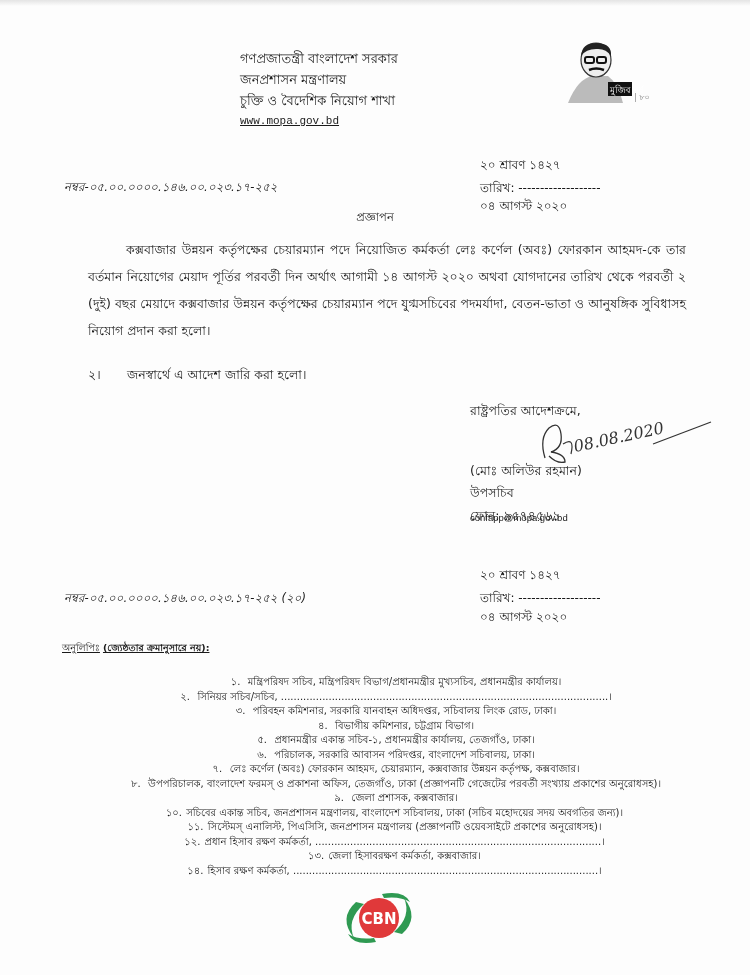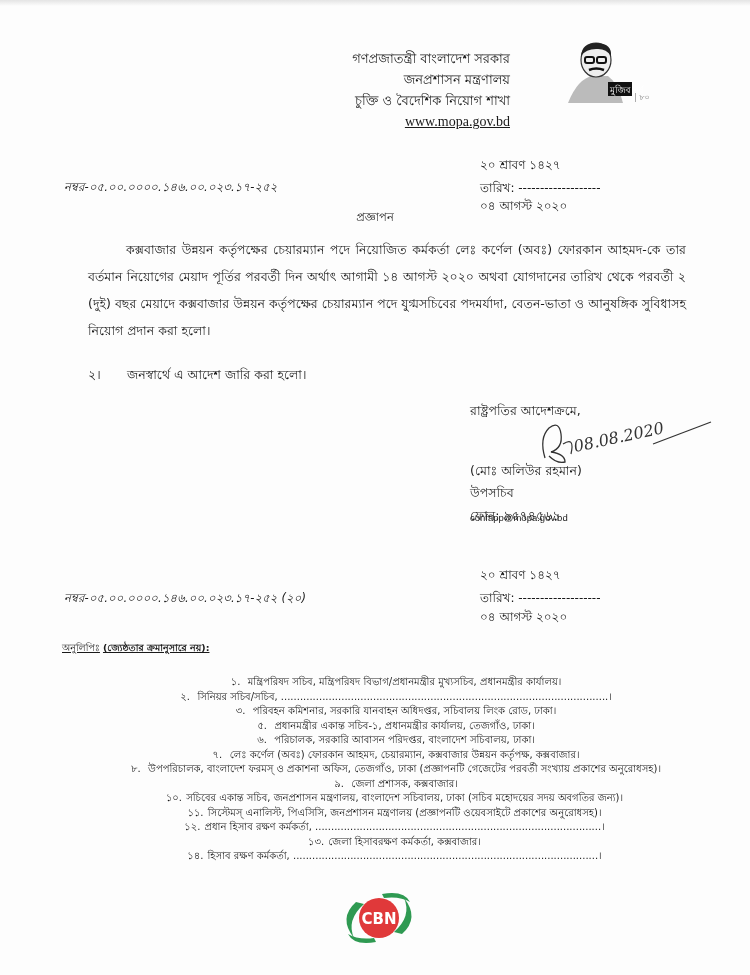--- a/index.html
+++ b/index.html
@@ -6,22 +6,22 @@
   body {
     width: 750px; height: 975px; overflow: hidden;
     background: #fdfdfd;
     font-family: "DejaVu Sans", sans-serif;
     color: #1a1a1a;
     position: relative;
   }
   .topshade { position: absolute; left: 0; top: 0; width: 750px; height: 6px;
     background: linear-gradient(#e4e4e4, #fdfdfd); }
   .abs { position: absolute; }
-  .header { left: 240px; top: 48px; width: 270px; text-align: right; font-size: 13px; line-height: 21px; }
-  .header .url { font-family: Liberation Serif, serif; font-size: 14px; text-decoration: underline; }
+  .header { left: 240px; top: 48px; width: 270px; text-align: left; font-size: 13px; line-height: 21px; }
+  .header .url { font-family: Liberation Mono, monospace; font-size: 11px; text-decoration: underline; }
   .logo { left: 548px; top: 38px; width: 120px; height: 70px; }
   .right { text-align: left; font-size: 12px; }
   .memo { font-size: 11.5px; letter-spacing: 0.2px; font-style: italic; }
   .title { left: 0; width: 750px; top: 209px; text-align: center; font-size: 11.5px; }
   .body { left: 88px; top: 236px; width: 598px; font-size: 12.5px; line-height: 27px; text-align: justify; text-indent: 38px; }
   .para2 { left: 88px; top: 366px; font-size: 12.5px; }
   .para2 .num { display: inline-block; width: 35px; }
   .sign { left: 470px; width: 240px; text-align: left; font-size: 12.5px; }
   .email { font-family: "Liberation Sans", sans-serif; font-size: 9.5px; }
   .cc-head { left: 62px; top: 641px; font-size: 9.5px; }
@@ -93,20 +93,21 @@
 
 <div class="abs cc-head">
   <span class="u">অনুলিপিঃ</span>
   <span class="b">(জ্যেষ্ঠতার ক্রমানুসারে নয়):</span>
 </div>
 
 <ul class="abs cc-list">
   <li><span class="n">১.</span> <span>মন্ত্রিপরিষদ সচিব, মন্ত্রিপরিষদ বিভাগ/প্রধানমন্ত্রীর মুখ্যসচিব, প্রধানমন্ত্রীর কার্যালয়।</span></li>
   <li><span class="n">২.</span> <span>সিনিয়র সচিব/সচিব, .......................................................................................................।</span></li>
   <li><span class="n">৩.</span> <span>পরিবহন কমিশনার, সরকারি যানবাহন অধিদপ্তর, সচিবালয় লিংক রোড, ঢাকা।</span></li>
+  <li><span class="n">৪.</span> <span>বিভাগীয় কমিশনার, চট্টগ্রাম বিভাগ।</span></li>
   <li><span class="n">৫.</span> <span>প্রধানমন্ত্রীর একান্ত সচিব-১, প্রধানমন্ত্রীর কার্যালয়, তেজগাঁও, ঢাকা।</span></li>
   <li><span class="n">৬.</span> <span>পরিচালক, সরকারি আবাসন পরিদপ্তর, বাংলাদেশ সচিবালয়, ঢাকা।</span></li>
   <li><span class="n">৭.</span> <span>লেঃ কর্ণেল (অবঃ) ফোরকান আহমদ, চেয়ারম্যান, কক্সবাজার উন্নয়ন কর্তৃপক্ষ, কক্সবাজার।</span></li>
   <li><span class="n">৮.</span> <span>উপপরিচালক, বাংলাদেশ ফরমস্ ও প্রকাশনা অফিস, তেজগাঁও, ঢাকা (প্রজ্ঞাপনটি গেজেটের পরবর্তী সংখ্যায় প্রকাশের অনুরোধসহ)।</span></li>
   <li><span class="n">৯.</span> <span>জেলা প্রশাসক, কক্সবাজার।</span></li>
   <li><span class="n">১০.</span> <span>সচিবের একান্ত সচিব, জনপ্রশাসন মন্ত্রণালয়, বাংলাদেশ সচিবালয়, ঢাকা (সচিব মহোদয়ের সদয় অবগতির জন্য)।</span></li>
   <li><span class="n">১১.</span> <span>সিস্টেমস্ এনালিস্ট, পিএসিসি, জনপ্রশাসন মন্ত্রণালয় (প্রজ্ঞাপনটি ওয়েবসাইটে প্রকাশের অনুরোধসহ)।</span></li>
   <li><span class="n">১২.</span> <span>প্রধান হিসাব রক্ষণ কর্মকর্তা, ..........................................................................................।</span></li>
   <li><span class="n">১৩.</span> <span>জেলা হিসাবরক্ষণ কর্মকর্তা, কক্সবাজার।</span></li>
   <li><span class="n">১৪.</span> <span>হিসাব রক্ষণ কর্মকর্তা, ................................................................................................।</span></li>

